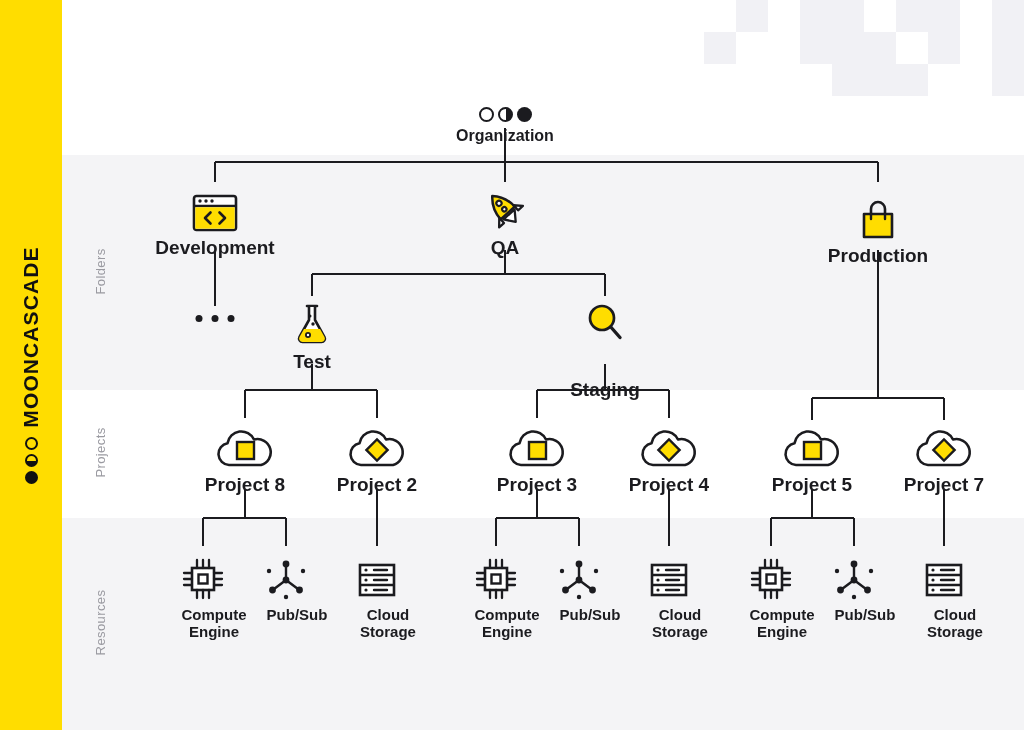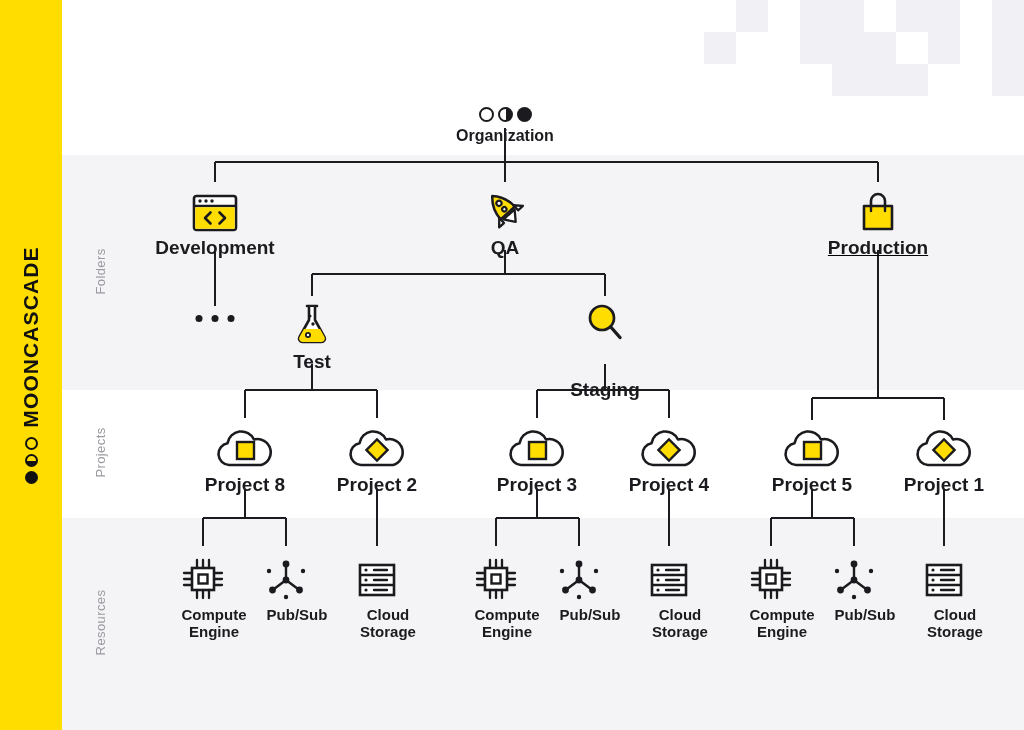--- a/index.html
+++ b/index.html
@@ -185,21 +185,21 @@
               <path d="M13.5 24 L7 31 L13.5 31 Z" fill="#fff" stroke="#1b1b1f" stroke-width="2.3" stroke-linejoin="round"></path>
               <path d="M32.5 24 L39 31 L32.5 31 Z" fill="#fff" stroke="#1b1b1f" stroke-width="2.3" stroke-linejoin="round"></path>
               <path d="M15.5 28 L23 38 L30.5 28 Z" fill="#fff" stroke="#1b1b1f" stroke-width="2.3" stroke-linejoin="round"></path>
               <circle cx="23" cy="13" r="2.6" fill="#fff" stroke="#1b1b1f" stroke-width="2.1"></circle>
               <circle cx="23" cy="21" r="2.2" fill="#fff" stroke="#1b1b1f" stroke-width="2.1"></circle>
             </g>
           </svg>
         </div>
         <div class="lbl">QA</div>
       </div>
-      <div class="node folder" style="left: 878px; top: 188px; text-decoration: underline;">
+      <div class="node folder" style="left: 878px; top: 196px;">
         <div class="ico">
           <svg width="42" height="42" viewBox="0 0 42 42" fill="none">
             <path d="M14 16 V11 a7 7 0 0 1 14 0 V16" stroke="#1b1b1f" stroke-width="2.6" fill="none" stroke-linecap="round"></path>
             <rect x="7" y="16" width="28" height="23" fill="#ffdd00" stroke="#1b1b1f" stroke-width="2.6" stroke-linejoin="round"></rect>
             <path d="M14 16 V21 M28 16 V21" stroke="#1b1b1f" stroke-width="2.4" stroke-linecap="round"></path>
           </svg>
         </div>
         <div class="lbl">Production</div>
       </div>
       <div class="node subfolder" style="left: 312px; top: 302px;">
@@ -269,21 +269,21 @@
         </div>
         <div class="lbl">Project 5</div>
       </div>
       <div class="node project" style="left: 944px; top: 425px;">
         <div class="ico">
           <svg width="62" height="40" viewBox="0 0 62 40" fill="none">
             <path d="M15 36 a11 11 0 0 1 -1.5 -21.8 A14 14 0 0 1 40 10.5 a10.5 10.5 0 0 1 7 25.5 Z" fill="#fff" stroke="#1b1b1f" stroke-width="2.6" stroke-linejoin="round"></path>
             <rect x="23.5" y="13.5" width="15" height="15" fill="#ffdd00" stroke="#1b1b1f" stroke-width="2.4" transform="rotate(45 31 21)"></rect>
           </svg>
         </div>
-        <div class="lbl">Project 1</div>
+        <div class="lbl">Project 7</div>
       </div>
       <div class="node res" style="left: 203px; top: 552px;">
         <div class="ico">
           <svg width="46" height="46" viewBox="0 0 46 46" fill="none">
             <rect x="12" y="12" width="22" height="22" fill="#fff" stroke="#1b1b1f" stroke-width="2.6"></rect>
             <rect x="18.5" y="18.5" width="9" height="9" fill="#fff" stroke="#1b1b1f" stroke-width="2.4"></rect>
             <path d="M17 12 V4 M23 12 V4 M29 12 V4 M17 34 V42 M23 34 V42 M29 34 V42" stroke="#1b1b1f" stroke-width="2.3" stroke-linecap="round"></path>
             <path d="M12 17 H4 M12 23 H4 M12 29 H4 M34 17 H42 M34 23 H42 M34 29 H42" stroke="#1b1b1f" stroke-width="2.3" stroke-linecap="round"></path>
           </svg>
         </div>

